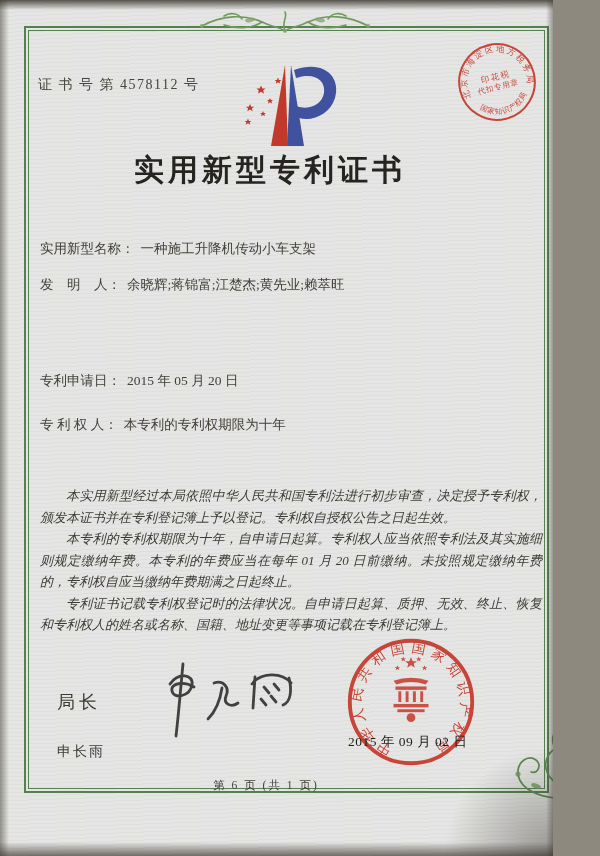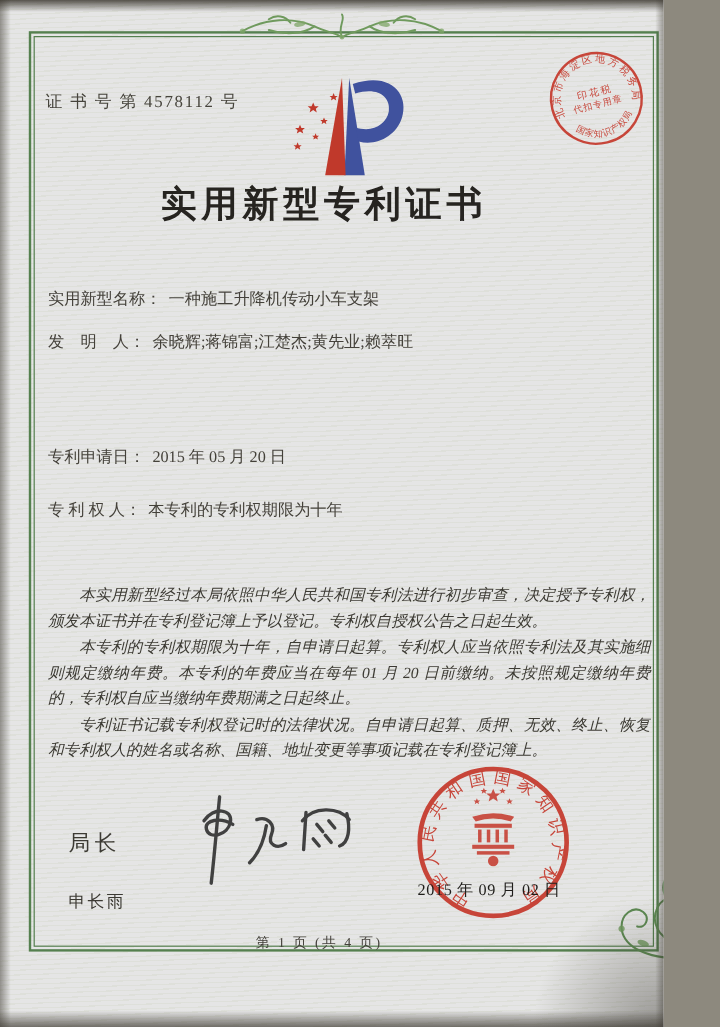--- a/index.html
+++ b/index.html
@@ -188,20 +188,20 @@
         <rect x="64.5" y="59" width="3" height="11"></rect>
       <rect x="72" y="59" width="3" height="11"></rect>
         <rect x="79.5" y="59" width="3" height="11"></rect>
       <rect x="52" y="72" width="36" height="3.5"></rect>
       <rect x="56" y="77.5" width="28" height="3"></rect>
       <circle cx="70" cy="86" r="4.5"></circle>
     </g>
   </svg>
   <div class="abs seal-date">2015 年 09 月 02 日</div>
 
-  <div class="abs footer">第 1 页 (共 4 页)</div>
+  <div class="abs footer">第 6 页 (共 1 页)</div>
 
   <div class="edge top"></div>
   <div class="edge bottom"></div>
   <div class="edge left"></div>
   <div class="edge right"></div>
   <div class="corner-br"></div>
 </div>
 
 </body></html>

